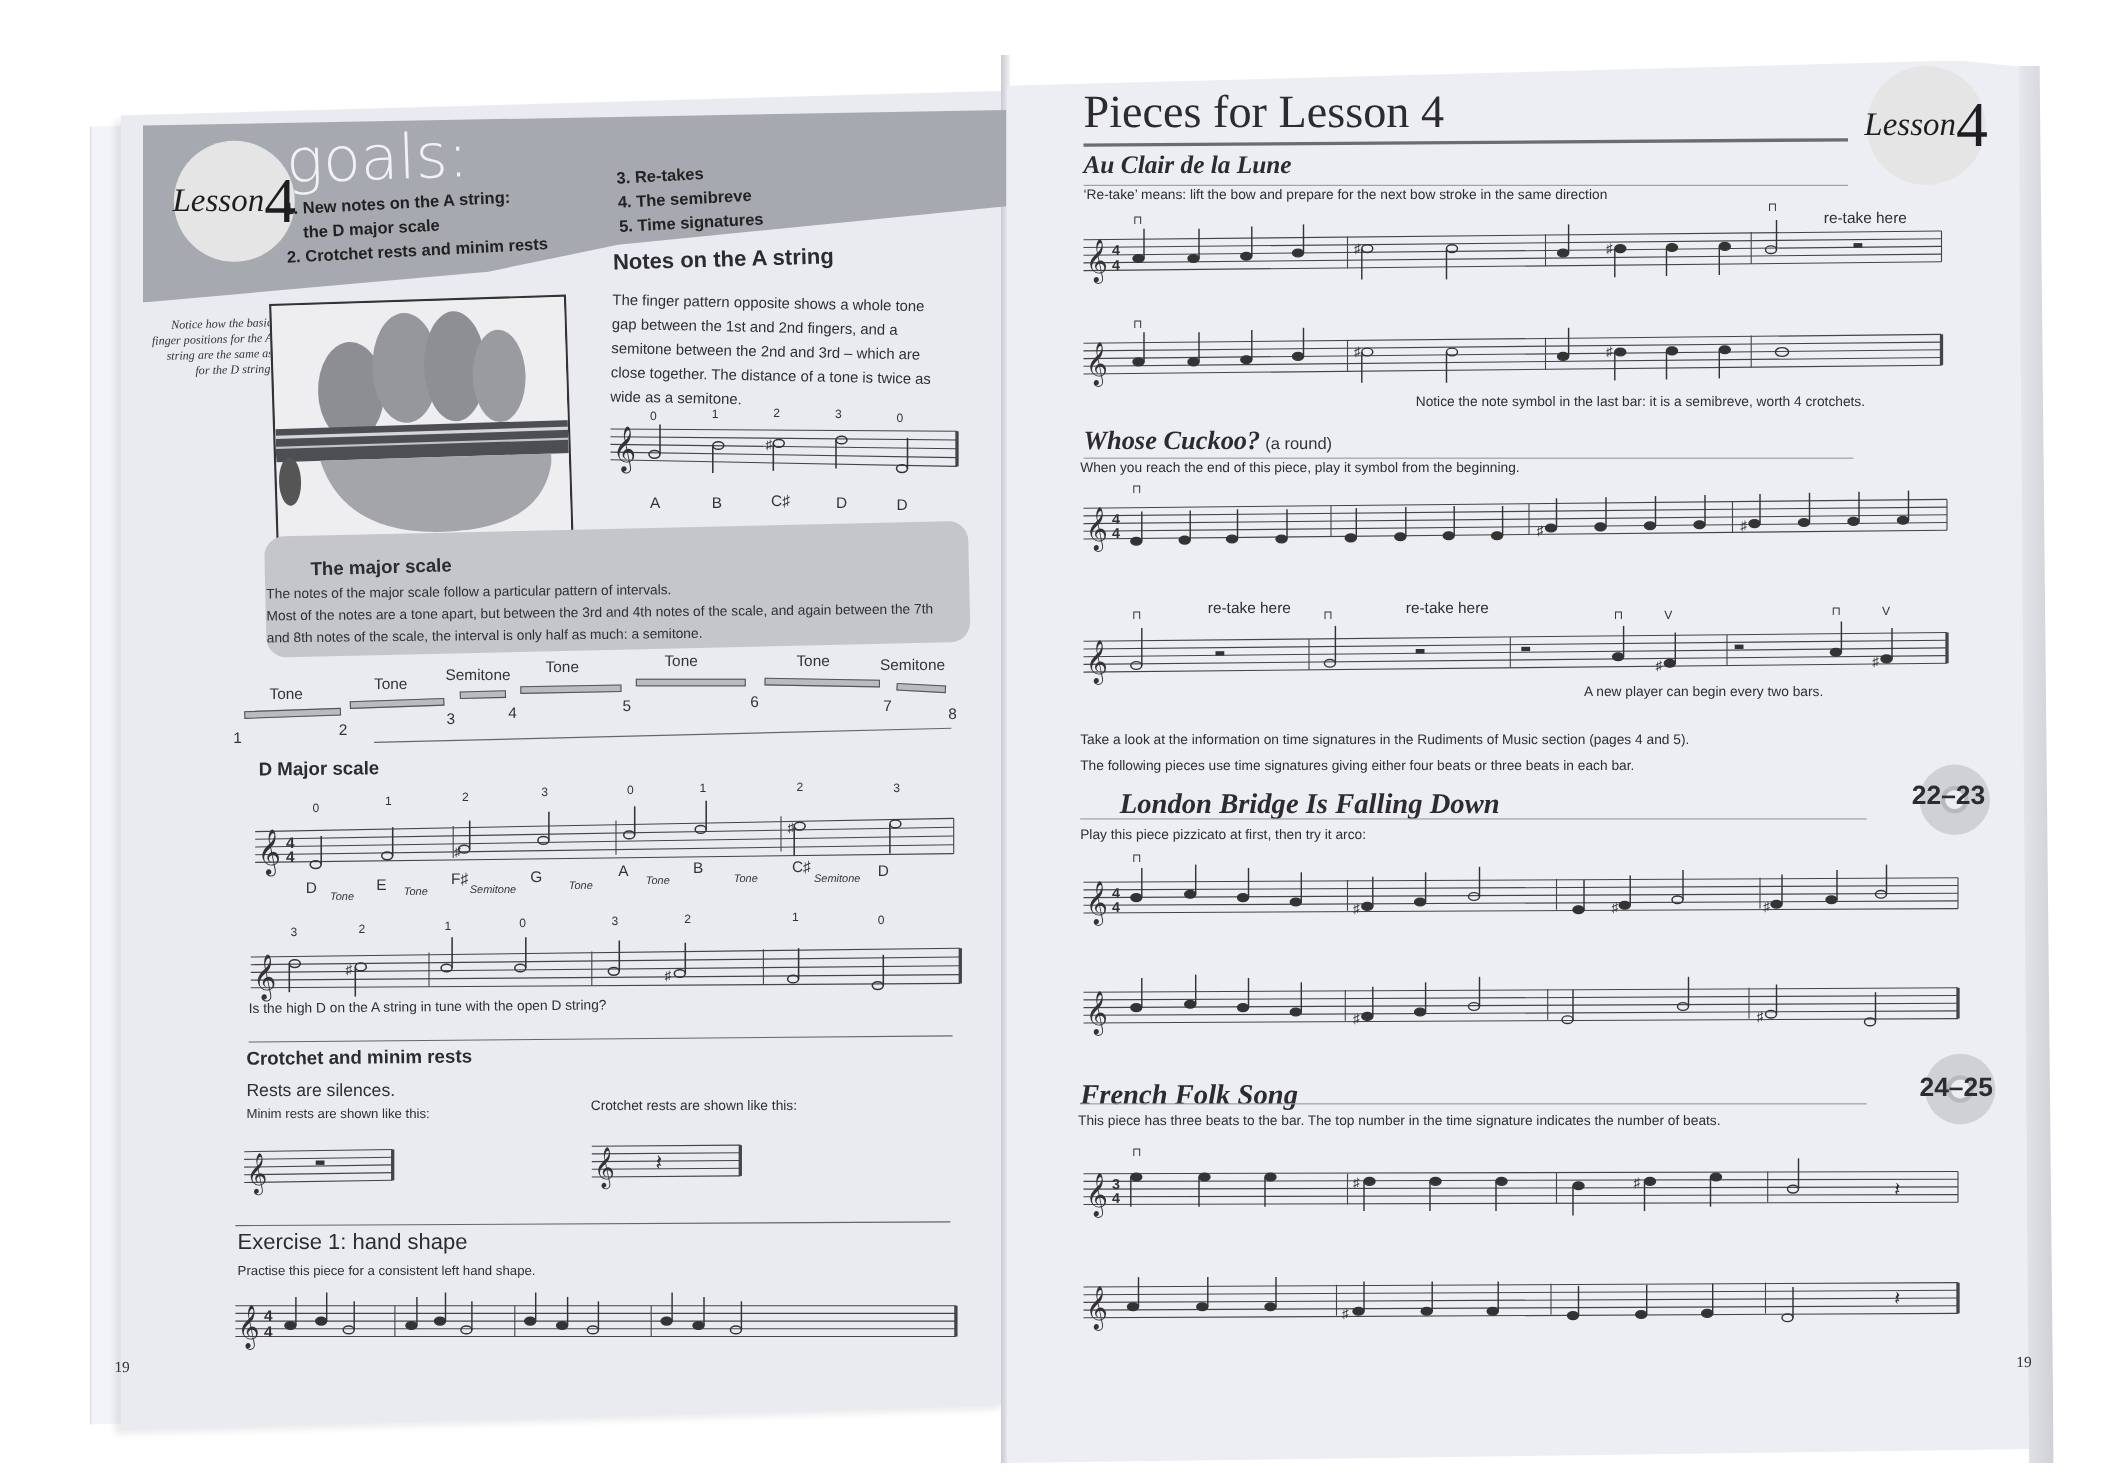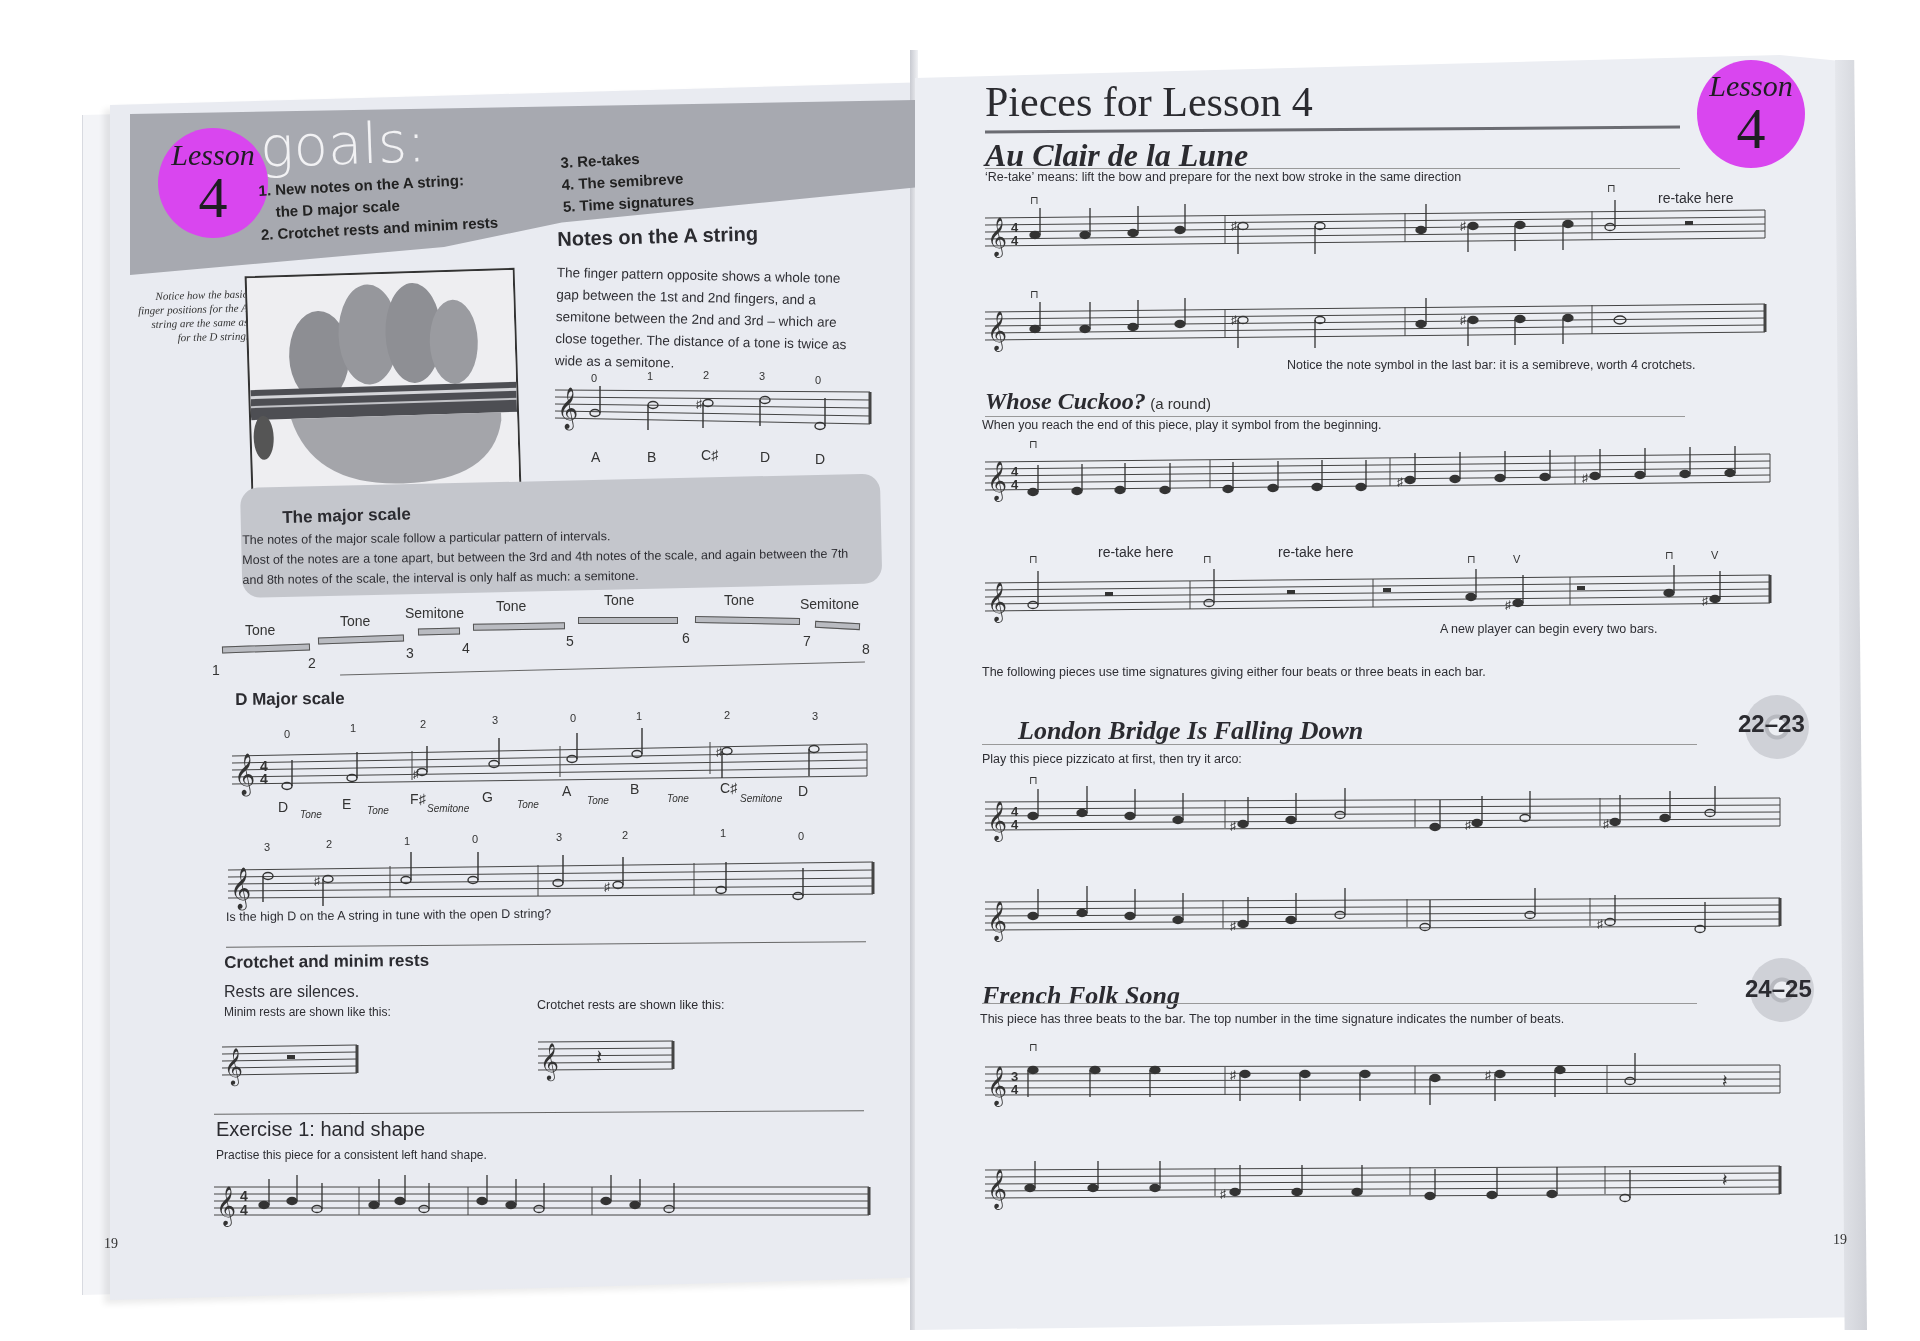--- a/index.html
+++ b/index.html
@@ -24,21 +24,21 @@
   .gutter { position: absolute; left: 910px; top: 50px; width: 8px; height: 1280px; background: linear-gradient(90deg,#c8cad1,#f1f2f5); }
 
   
   .goals-band {
     position: absolute; left: 130px; top: 100px; width: 785px; height: 175px;
     background: #a7a9b0;
     clip-path: polygon(0 8%, 100% 0, 100% 50%, 55% 70%, 40% 84%, 0 100%);
   }
   .lesson-badge {
     position: absolute; width: 110px; height: 110px; border-radius: 50%;
-    background: #d946ef; display: flex; flex-direction: column; align-items: center; justify-content: center;
+    background: #e5e5e5; display: flex; flex-direction: row; align-items: center; justify-content: center;
     font-family: "Liberation Serif", serif; color: #1e1e22;
   }
   .lesson-badge .lb-word { font-style: italic; font-size: 30px; line-height: 1; }
   .lesson-badge .lb-num { font-size: 58px; line-height: 0.95; }
   .goals-title { position: absolute; left: 260px; top: 112px; font-size: 56px; color: #f2f2f4; font-family: "DejaVu Sans", sans-serif; font-weight: 300; transform: rotate(-2deg); }
   .goals-list { position: absolute; font-size: 15px; font-weight: bold; color: #222; line-height: 22px; transform: rotate(-3deg); transform-origin: 0 0; }
   .goals-list li { list-style: none; }
 
   .side-note { position: absolute; left: 138px; top: 288px; width: 110px; font-family: "Liberation Serif", serif; font-style: italic; font-size: 11px; text-align: right; line-height: 14px; color: #333; transform: rotate(-1.5deg); }
 
@@ -402,21 +402,21 @@
 
   <div class="txt serif-title" style="left:985px;top:78px;font-size:42px;">Pieces for Lesson 4</div>
   <div class="rule" style="left:985px;top:128px;width:695px;height:3px;background:#6b6c72;transform:rotate(-0.4deg);"></div>
 
   <div class="lesson-badge" style="left:1697px;top:60px;width:108px;height:108px;">
     <span class="lb-word">Lesson</span>
     <span class="lb-num">4</span>
   </div>
 
   <div>
-    <div class="txt italic-title" style="left:985px;top:137px;font-size:32px;">Au Clair de la Lune</div>
+    <div class="txt italic-title" style="left:985px;top:137px;font-size:23px;">Au Clair de la Lune</div>
     <div class="rule" style="left:985px;top:168px;width:695px;background:#999;"></div>
     <div class="txt" style="left:985px;top:170px;font-size:12.5px;">‘Re-take’ means: lift the bow and prepare for the next bow stroke in the same direction</div>
     <div class="txt" style="left:1658px;top:190px;font-size:14px;">re-take here</div>
 
     <svg class="staff" style="left:985px;top:200px;" width="790" height="70">
       <g stroke="#444" stroke-width="1">
         <line x1="0" y1="18" x2="780" y2="10"></line>
           <line x1="0" y1="25" x2="780" y2="17"></line>
         <line x1="0" y1="32" x2="780" y2="24"></line>
           <line x1="0" y1="39" x2="780" y2="31"></line>
@@ -613,20 +613,21 @@
         <ellipse cx="730" cy="44" rx="5" ry="3.5"></ellipse>
           <line x1="735" y1="44" x2="735" y2="16"></line>
       </g>
       <text x="520" y="54" font-size="12" fill="#333">♯</text>
       <text x="717" y="50" font-size="12" fill="#333">♯</text>
     </svg>
     <div class="txt" style="left:1440px;top:622px;font-size:12.5px;">A new player can begin every two bars.</div>
   </div>
 
   <div class="txt" style="left:982px;top:660px;font-size:12.5px;line-height:24px;">
+    <div>Take a look at the information on time signatures in the Rudiments of Music section (pages 4 and 5).</div>
     <div>The following pieces use time signatures giving either four beats or three beats in each bar.</div>
   </div>
 
   <div>
     <div class="cd-badge" style="left:1745px;top:695px;"></div>
     <div class="cd-label" style="left:1738px;top:710px;">22–23</div>
     <div class="txt italic-title" style="left:1018px;top:716px;font-size:26px;">London Bridge Is Falling Down</div>
     <div class="rule" style="left:982px;top:744px;width:715px;background:#999;"></div>
     <div class="txt" style="left:982px;top:752px;font-size:12.5px;">Play this piece pizzicato at first, then try it arco:</div>
 

